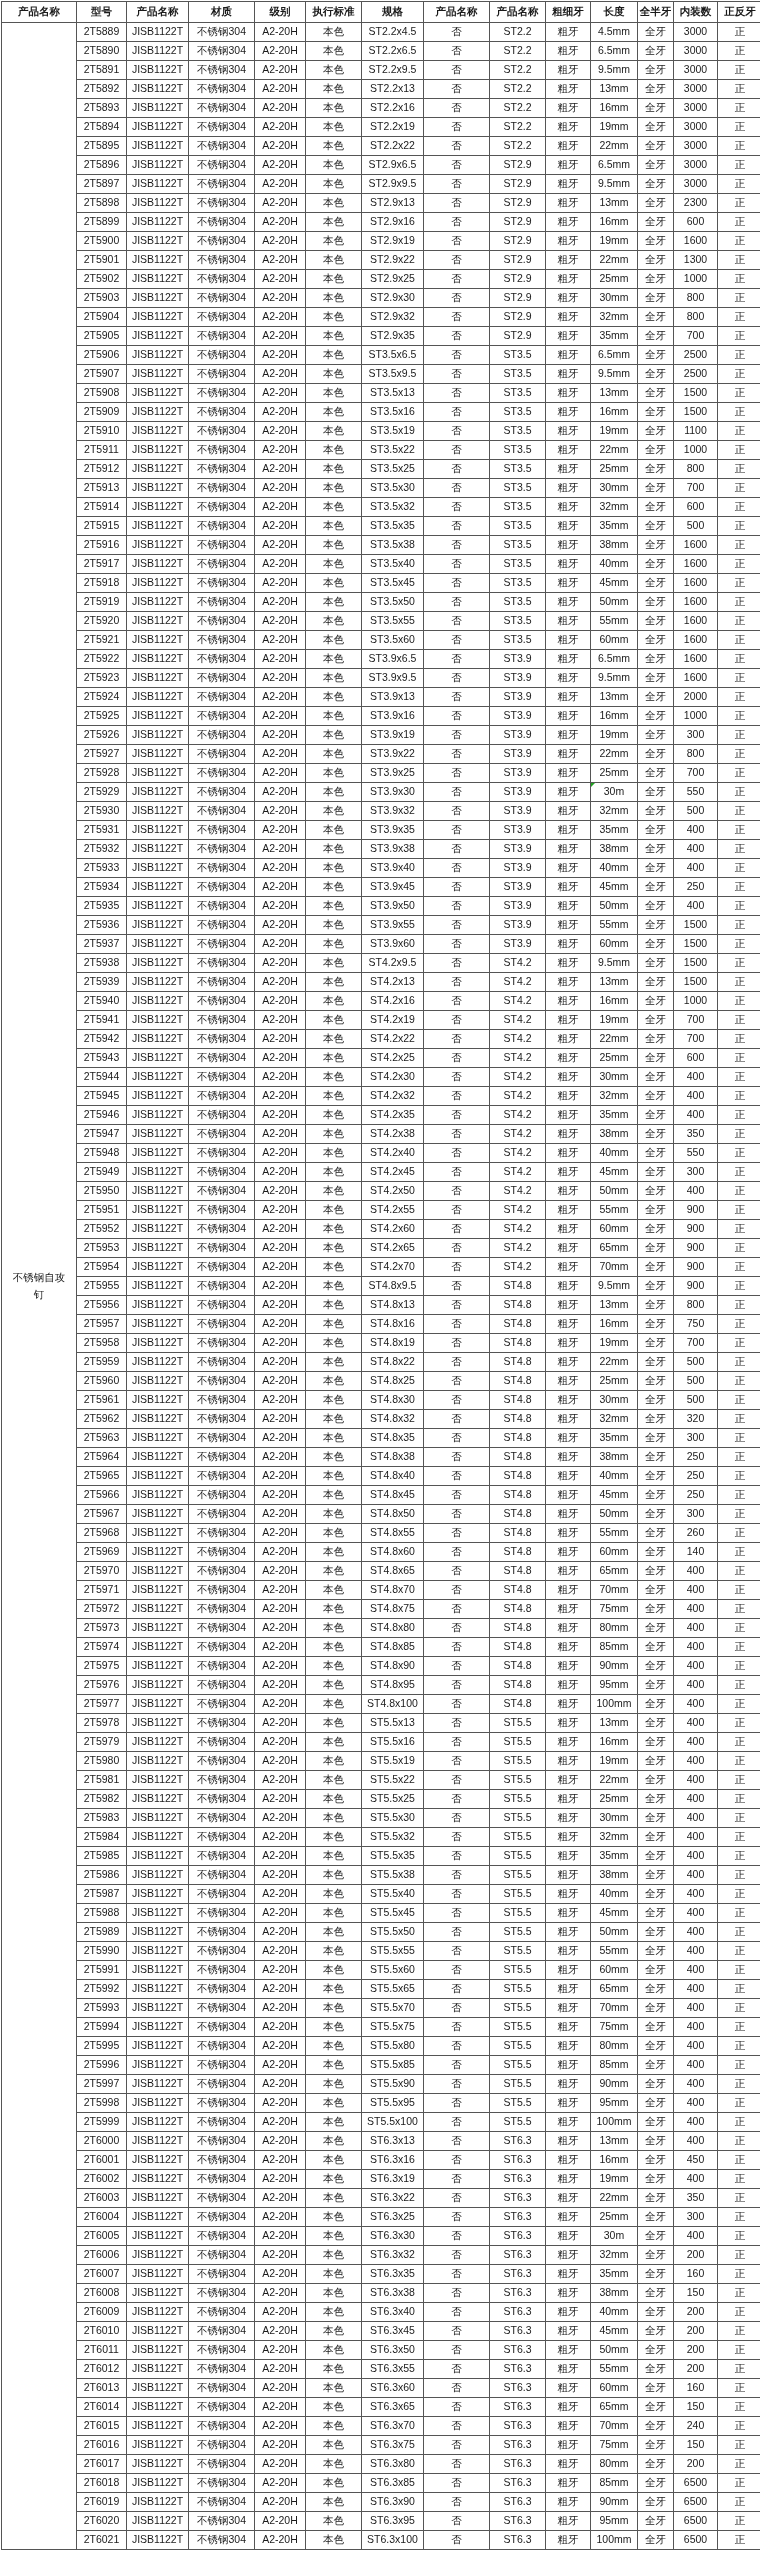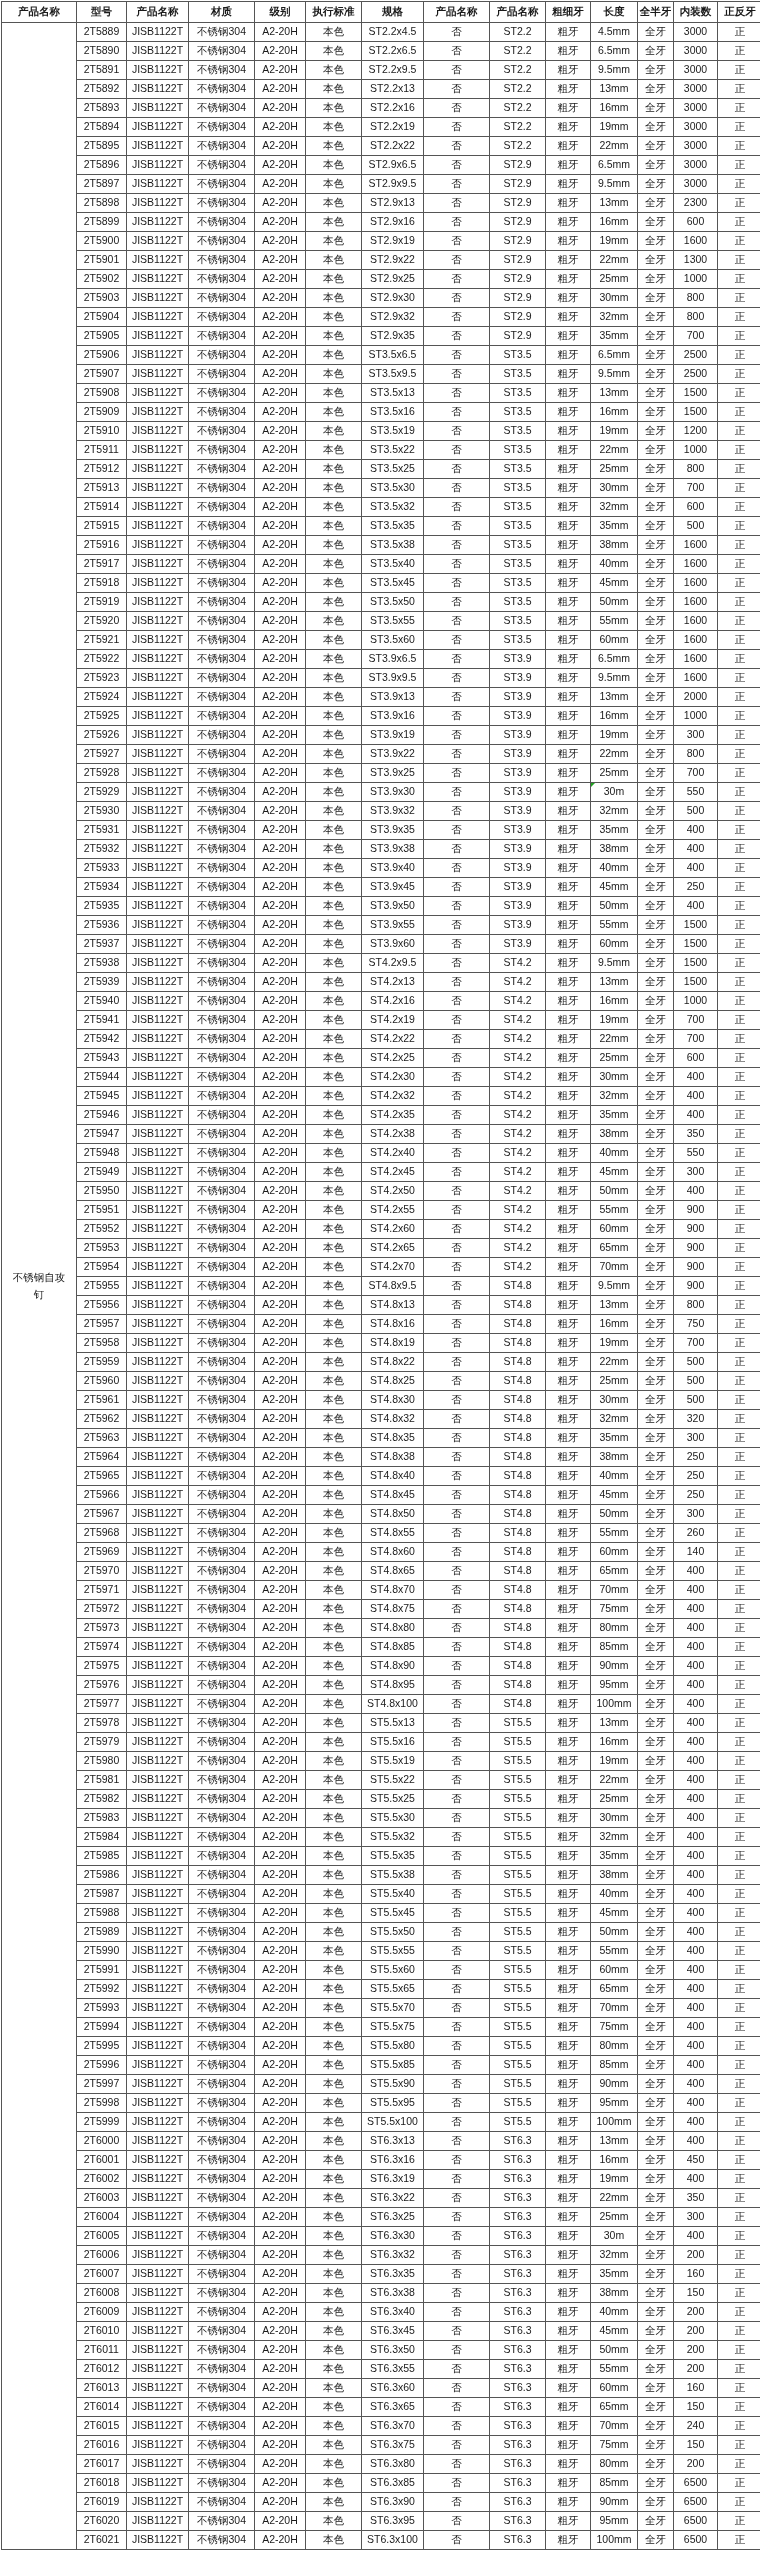--- a/index.html
+++ b/index.html
@@ -380,21 +380,21 @@
         <td>JISB1122T</td>
         <td>不锈钢304</td>
         <td>A2-20H</td>
         <td>本色</td>
         <td>ST3.5x19</td>
         <td>否</td>
         <td>ST3.5</td>
         <td>粗牙</td>
         <td>19mm</td>
         <td>全牙</td>
-        <td>1200</td>
+        <td>1100</td>
         <td>正</td>
       </tr>
       <tr>
         <td>2T5911</td>
         <td>JISB1122T</td>
         <td>不锈钢304</td>
         <td>A2-20H</td>
         <td>本色</td>
         <td>ST3.5x22</td>
         <td>否</td>

